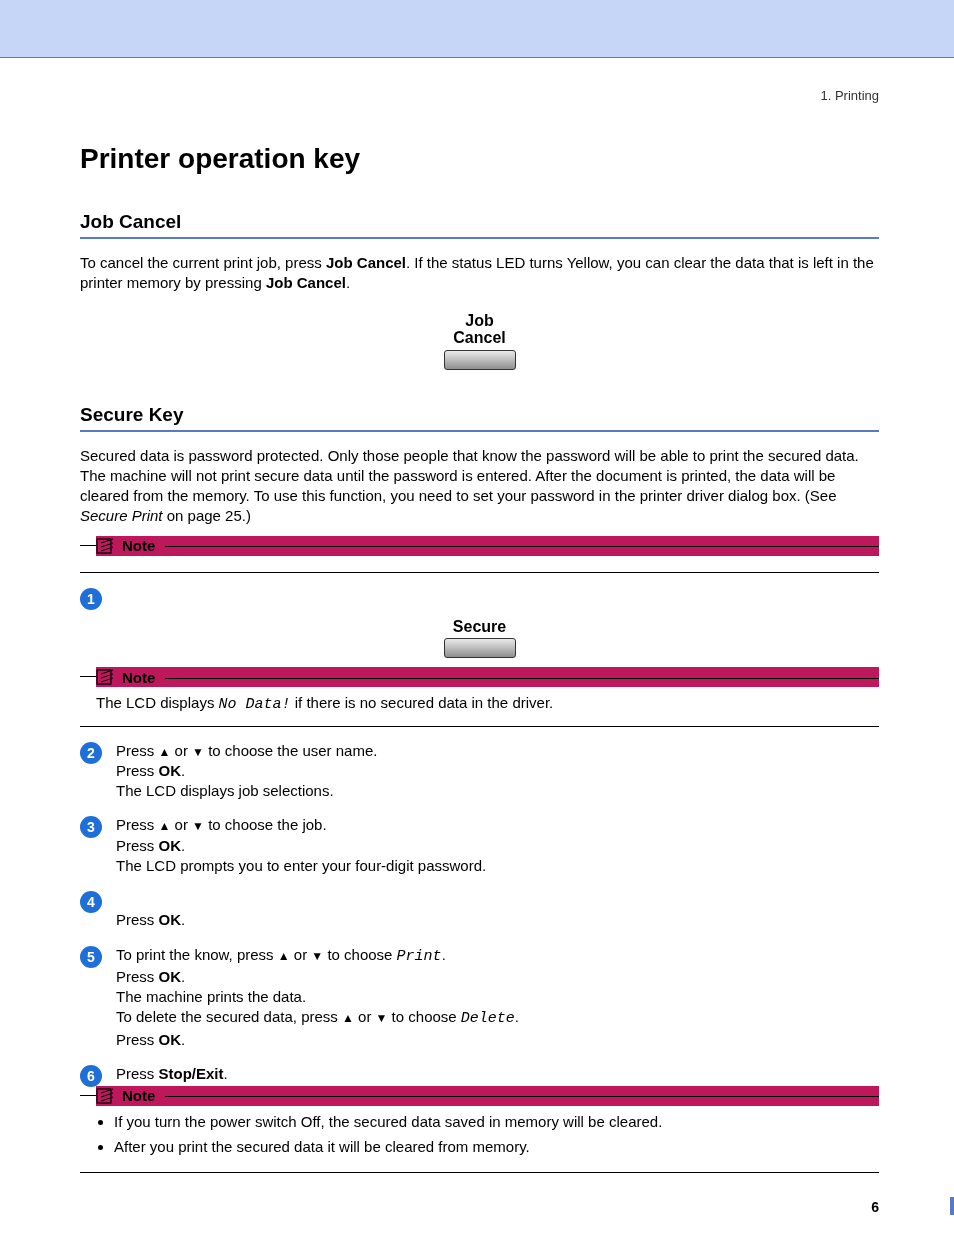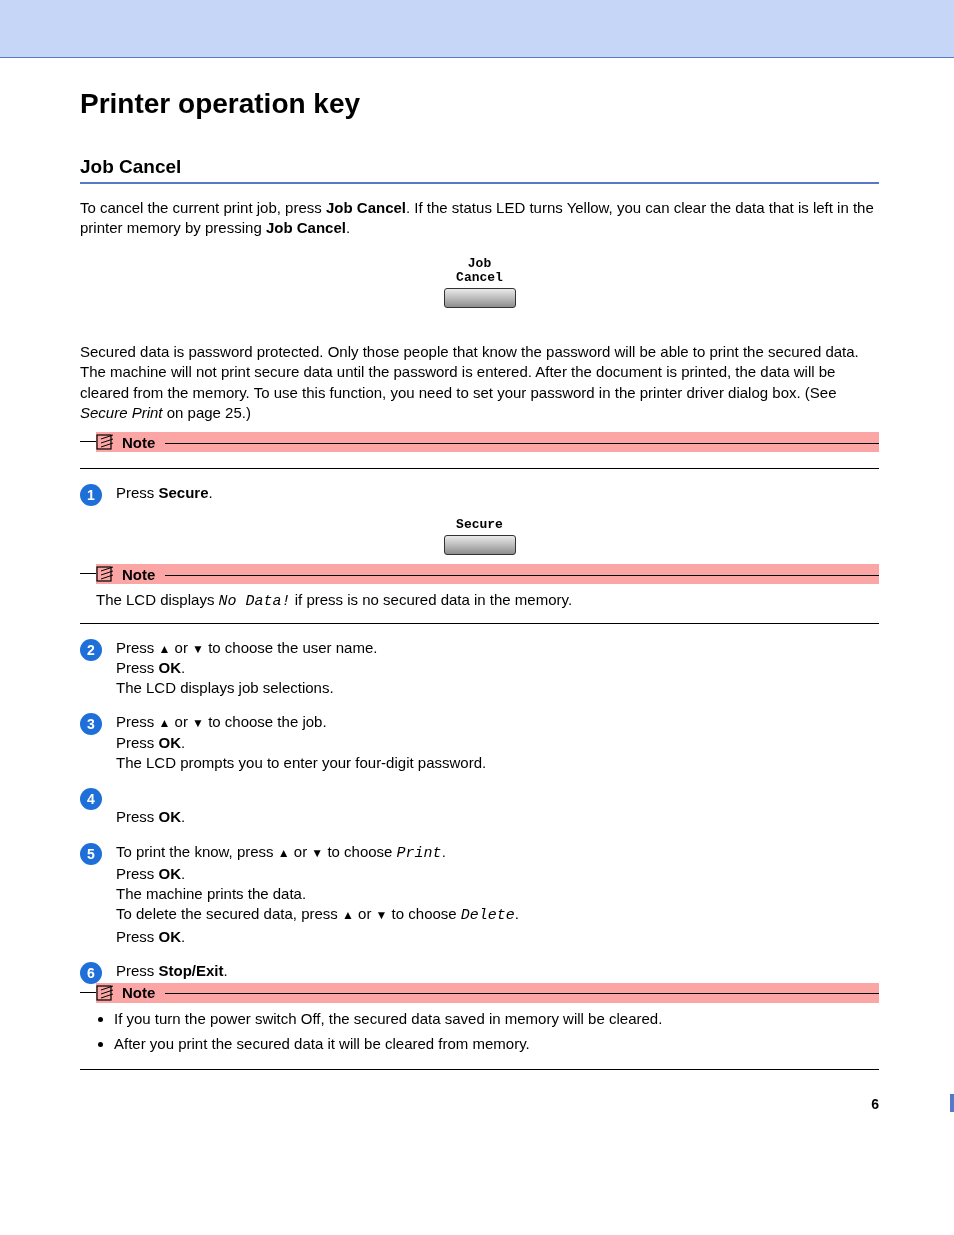--- a/index.html
+++ b/index.html
@@ -38,22 +38,22 @@
     margin-bottom: 14px;
   }
   p { line-height: 1.35; }
   .section-intro { margin-bottom: 18px; }
   .button-fig {
     text-align: center;
     margin: 10px 0 34px 0;
   }
   .button-fig .lbl {
     display: inline-block;
-    font-family: Liberation Mono, monospace;
-    font-size: 13px;
+    font-family: Liberation Sans, sans-serif;
+    font-size: 16px;
     font-weight: bold;
     line-height: 1.1;
     margin-bottom: 3px;
   }
   .button-fig .btn {
     width: 72px;
     height: 20px;
     margin: 0 auto;
     border: 1px solid #333;
     border-radius: 3px;
@@ -62,21 +62,21 @@
   .note-block {
     border-top: 1px solid #000;
     border-bottom: 1px solid #000;
     padding: 0 0 10px 16px;
     margin-bottom: 14px;
   }
   .note-header {
     display: flex;
     align-items: center;
     gap: 6px;
-    background: #fca5a5;
+    background: #be185d;
     margin-top: -10px;
     margin-bottom: 6px;
   }
   .note-header .icon {
     width: 20px; height: 20px;
     display:inline-flex; align-items:center; justify-content:center;
   }
   .note-header .title {
     font-weight: bold;
     font-size: 15px;
@@ -128,72 +128,71 @@
     background: #5a78c8;
   }
 </style>
 </head>
 <body>
 
 <div class="top-bar"></div>
 
 <div class="page">
 
+  <div class="breadcrumb">1. Printing</div>
 
   <h1>Printer operation key</h1>
 
   <h2>Job Cancel</h2>
   <p class="section-intro">
     <span>To cancel the current print job, press </span><b>Job Cancel</b><span>. If the status LED turns Yellow, you can clear the data that is left in the printer memory by pressing </span><b>Job Cancel</b><span>.</span>
   </p>
   <div class="button-fig">
     <div class="lbl" style="white-space:pre;">Job
 Cancel</div>
     <div class="btn"></div>
   </div>
 
+  <h2>Secure Key</h2>
   <p class="section-intro">
     <span>Secured data is password protected. Only those people that know the password will be able to print the secured data. The machine will not print secure data until the password is entered. After the document is printed, the data will be cleared from the memory. To use this function, you need to set your password in the printer driver dialog box. (See </span><i>Secure Print</i><span> on page 25.)</span>
   </p>
 
   <div class="note-block">
     <div class="note-header">
       <span class="icon">
         <svg width="20" height="20" viewBox="0 0 20 20">
             <rect x="1" y="3" width="14" height="14" fill="none" stroke="#000" stroke-width="1.2"></rect>
             <path d="M5 7 L17 3 M5 11 L17 7 M5 15 L17 11" stroke="#000" stroke-width="1" fill="none"></path>
           </svg>
       </span>
       <span class="title">Note</span>
     </div>
   </div>
 
   <div class="step">
     <div class="bullet">1</div>
-    <div class="body">
-      <span>Press </span><b>Secure</b><span>.</span>
-    </div>
   </div>
   <div class="button-fig" style="margin-top:-6px; margin-bottom:18px;">
     <div class="lbl">Secure</div>
     <div class="btn"></div>
   </div>
 
   <div class="note-block">
     <div class="note-header">
       <span class="icon">
         <svg width="20" height="20" viewBox="0 0 20 20">
             <rect x="1" y="3" width="14" height="14" fill="none" stroke="#000" stroke-width="1.2"></rect>
             <path d="M5 7 L17 3 M5 11 L17 7 M5 15 L17 11" stroke="#000" stroke-width="1" fill="none"></path>
           </svg>
       </span>
       <span class="title">Note</span>
     </div>
     <div class="note-body">
-      <span>The LCD displays </span><span class="mono">No Data!</span><span> if press is no secured data in the memory.</span>
+      <span>The LCD displays </span><span class="mono">No Data!</span><span> if there is no secured data in the driver.</span>
     </div>
   </div>
 
   <div class="step">
     <div class="bullet">2</div>
     <div class="body">
       <span>Press </span><span class="tri">▲</span><span> or </span><span class="tri">▼</span><span> to choose the user name.</span><br>
       <span>Press </span><b>OK</b><span>.</span><br>
       <span>The LCD displays job selections.</span>
     </div>

